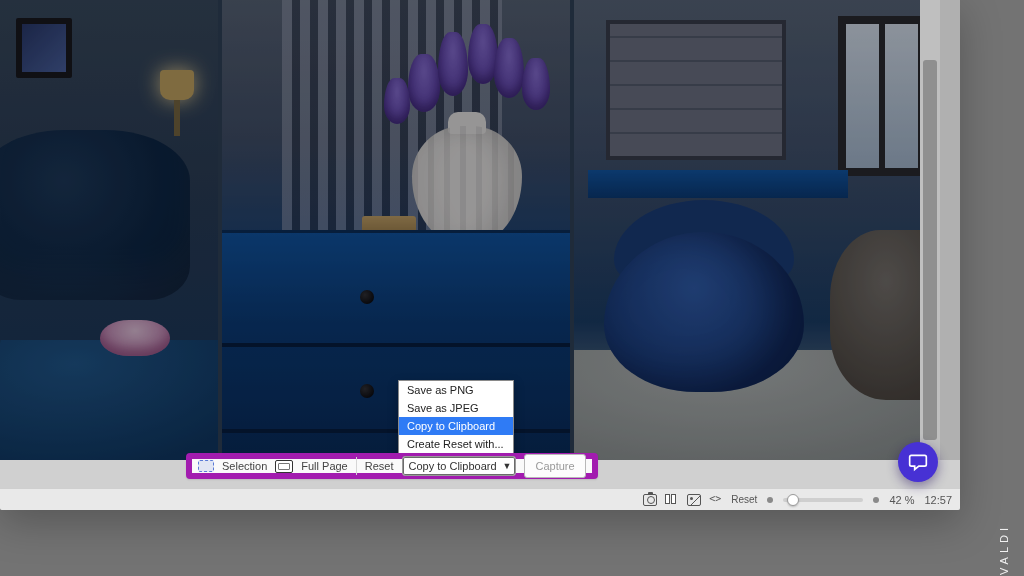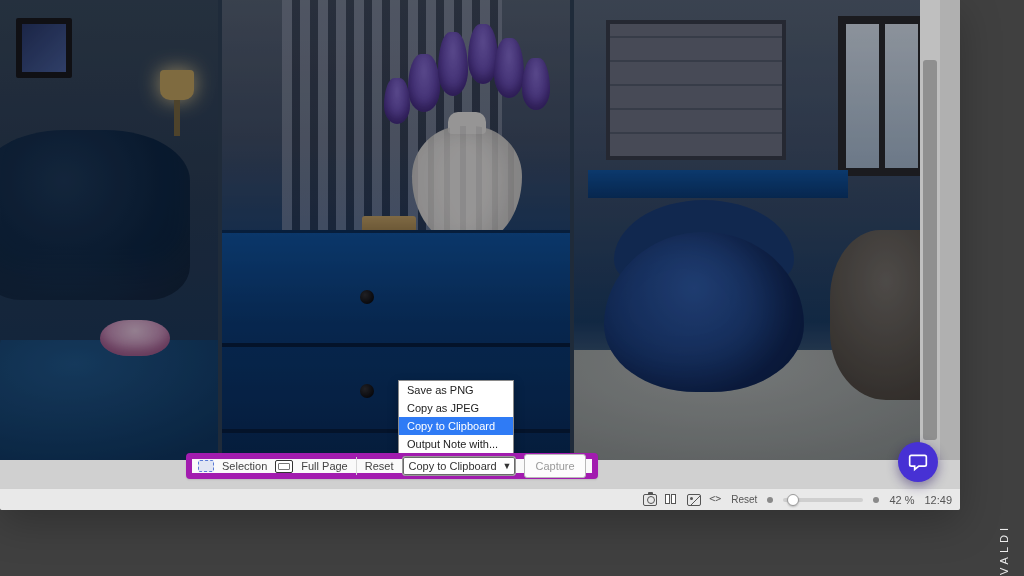--- a/index.html
+++ b/index.html
@@ -2,21 +2,21 @@
 <html><head>
 <meta charset="utf-8">
 <style>
   * { margin: 0; padding: 0; box-sizing: border-box; }
   html, body { width: 1024px; height: 576px; overflow: hidden; font-family: -apple-system, BlinkMacSystemFont, "Segoe UI", Arial, sans-serif; }
 
   .stage {
     position: relative;
     width: 1024px;
     height: 576px;
-    background: #404040; 
+    background: #737373; 
     text-decoration: underline;
   }
 
   .browser-chrome {
     position: absolute;
     left: 0;
     top: 0;
     width: 960px;
     height: 510px;
     background: #b0b0b0;
@@ -293,23 +293,23 @@
 
       <div class="vscroll">
         <div class="vscroll-thumb"></div>
       </div>
     </div>
 
     <div class="capture-strip"></div>
 
     <div class="output-menu" id="output-menu">
         <div class="mi">Save as PNG</div>
-        <div class="mi">Copy as JPEG</div>
+        <div class="mi">Save as JPEG</div>
         <div class="mi hl">Copy to Clipboard</div>
-        <div class="mi">Output Note with...</div>
+        <div class="mi">Create Reset with...</div>
       </div>
 
     <div class="capture-bar">
       <span class="sel-icon"></span>
       <span class="label">Selection</span>
       <span class="fullpage-icon"></span>
       <span class="label">Full Page</span>
       <span class="sep"></span>
       <span class="label">Reset</span>
       <span class="output-select">
@@ -329,21 +329,21 @@
         <span class="ic ic-img"></span>
         <span class="ic ic-code">&lt;&gt;</span>
       </span>
       <span class="reset-link label">Reset</span>
       <span class="zoom-end"></span>
       <span class="zoom-slider">
           <span class="dot"></span>
         </span>
       <span class="zoom-end"></span>
       <span class="label">42 %</span>
-      <span class="label">12:49</span>
+      <span class="label">12:57</span>
     </div>
 
   </div>
 
   <div class="chat-fab">
     <svg viewBox="0 0 24 24">
       <path d="M20 4H4a2 2 0 0 0-2 2v9a2 2 0 0 0 2 2h4v4l5-4h7a2 2 0 0 0 2-2V6a2 2 0 0 0-2-2z"></path>
     </svg>
   </div>
 

